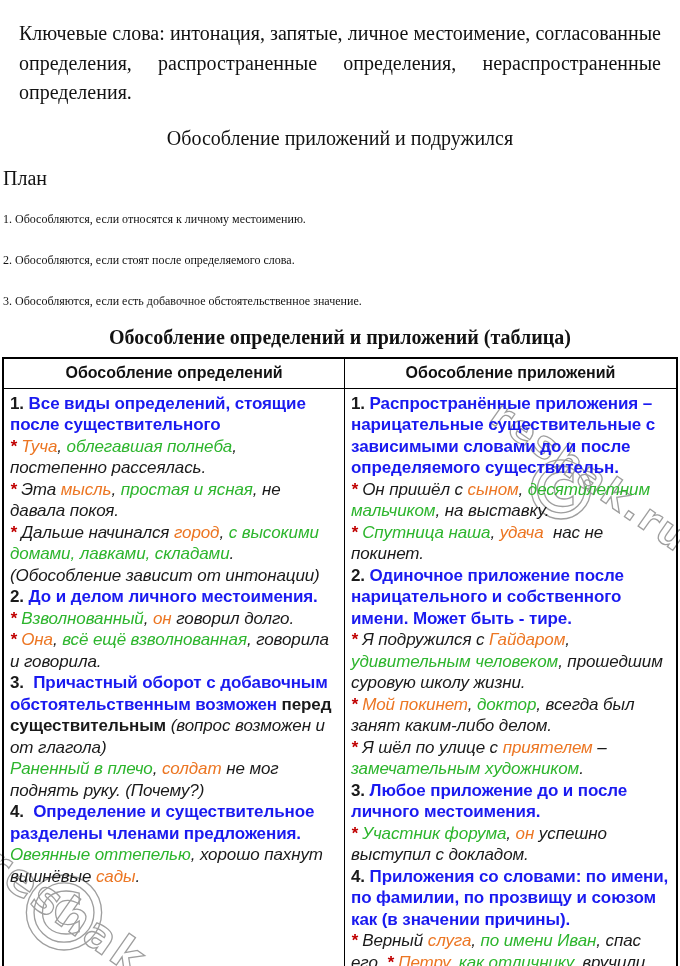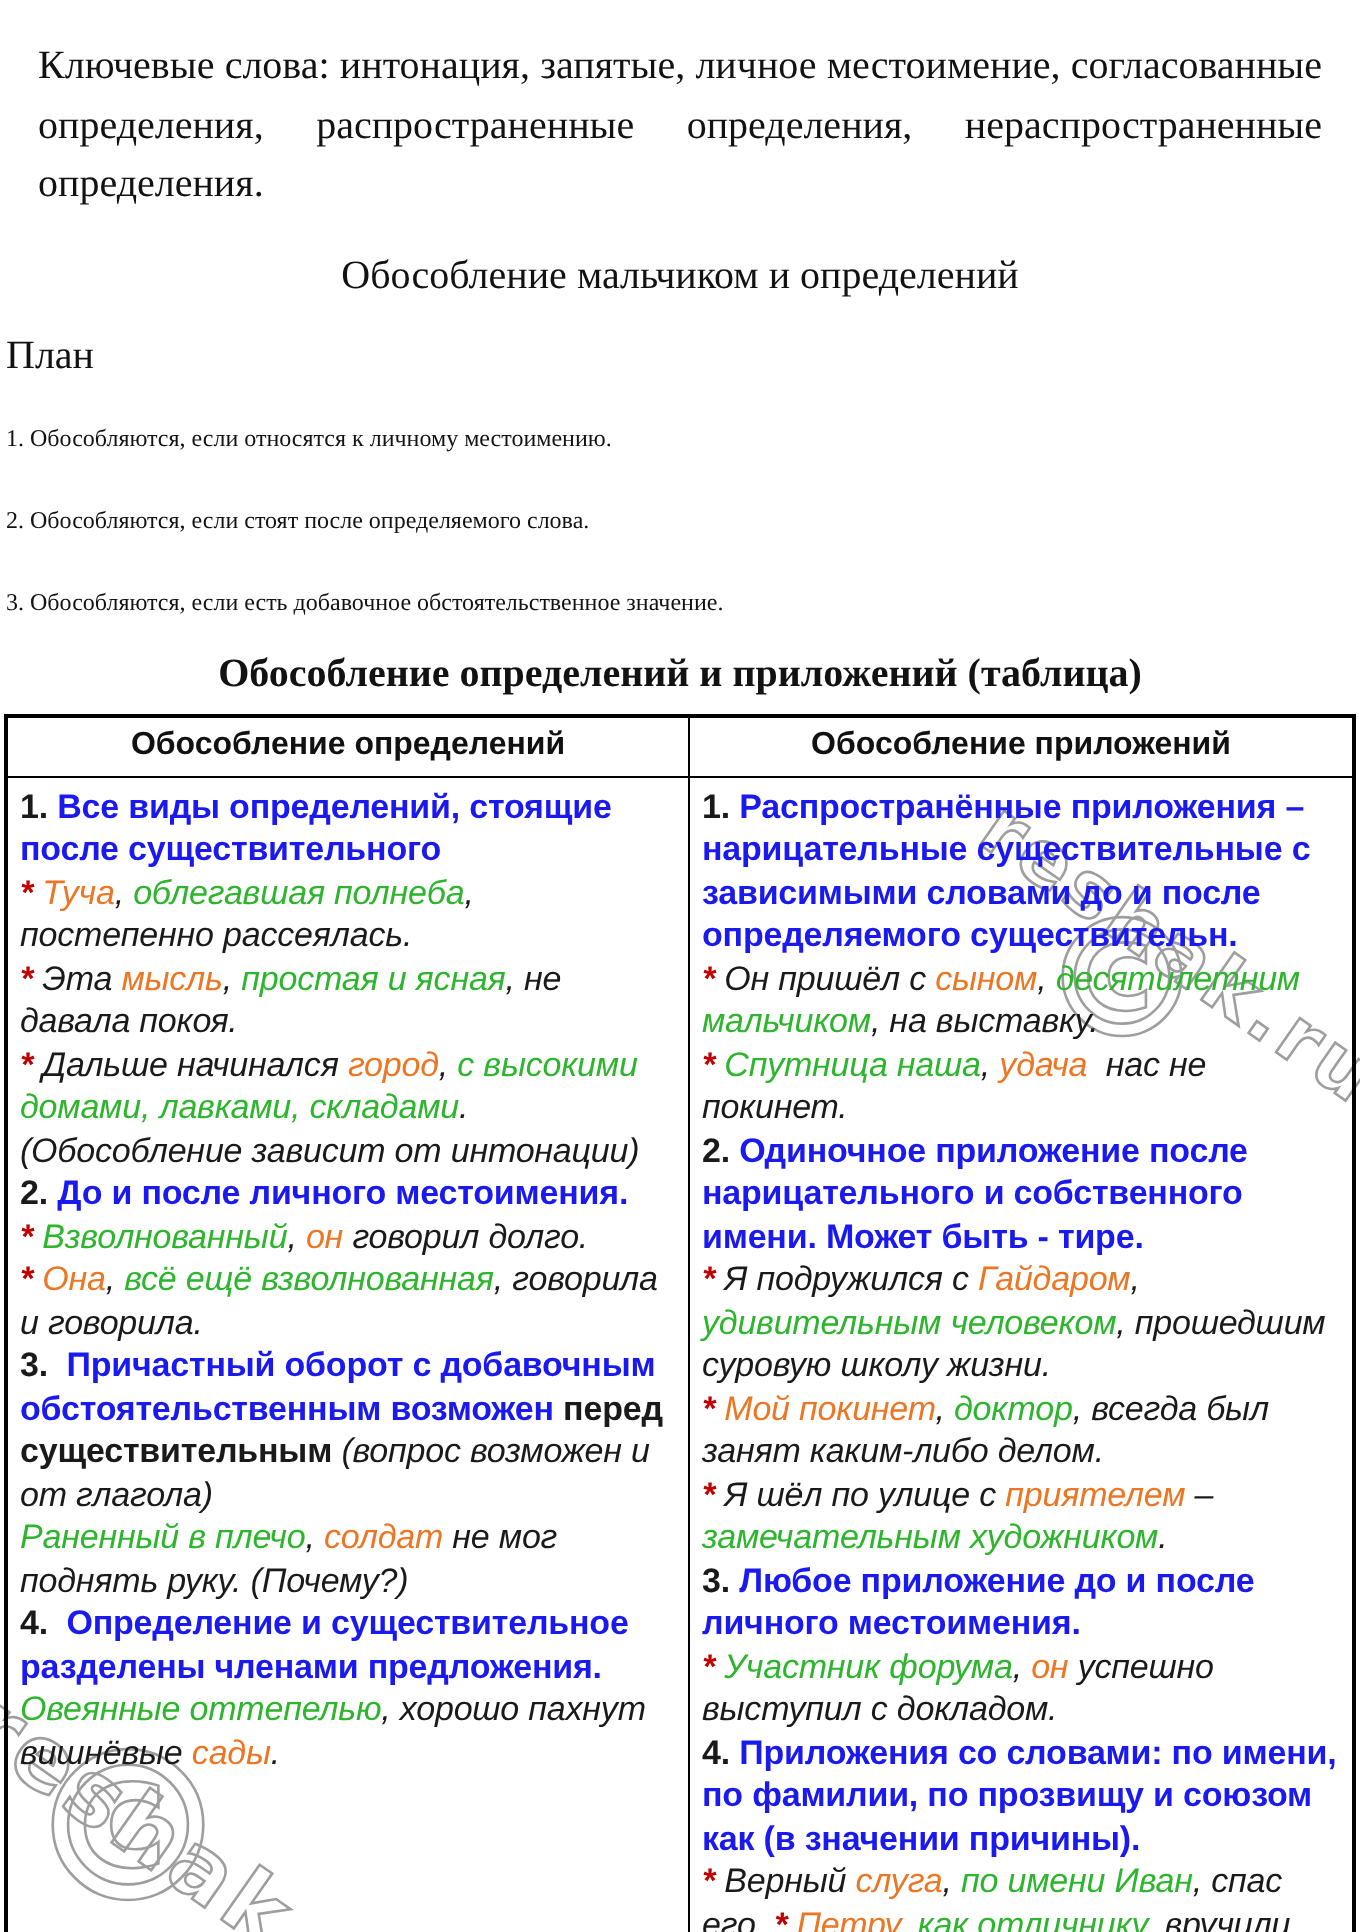--- a/index.html
+++ b/index.html
@@ -77,21 +77,21 @@
   .wm-text-a{left:495px;top:388px;font-size:38px;transform:rotate(35deg);}
   .wm-copy-a{left:520px;top:450px;font-size:82px;line-height:1;}
   .wm-text-b{left:-10px;top:832px;font-size:44px;transform:rotate(35deg);}
   .wm-copy-b{left:12px;top:862px;font-size:104px;line-height:1;}
 </style>
 </head>
 <body>
 
 <p class="intro">Ключевые слова: интонация, запятые, личное местоимение, согласованные определения, распространенные определения, нераспространенные определения.</p>
 
-<h1 class="h-center">Обособление мальчиком и определений</h1>
+<h1 class="h-center">Обособление приложений и подружился</h1>
 
 <p class="plan-label">План</p>
 <p class="plan-item">1. Обособляются, если относятся к личному местоимению.</p>
 <p class="plan-item">2. Обособляются, если стоят после определяемого слова.</p>
 <p class="plan-item">3. Обособляются, если есть добавочное обстоятельственное значение.</p>
 
 <h2 class="h-center h2">Обособление определений и приложений (таблица)</h2>
 
 <table class="rules">
   <thead>
@@ -101,21 +101,21 @@
     </tr>
   </thead>
   <tbody>
     <tr>
       <td id="col-left">
           <div class="block"><span class="s-bk">1. </span><span class="s-bb">Все виды определений, стоящие после существительного</span></div>
           <div class="block"><span class="s-ast">* </span><span class="s-io">Туча</span><span class="s-i">, </span><span class="s-ig">облегавшая полнеба</span><span class="s-i">, постепенно рассеялась.</span></div>
           <div class="block"><span class="s-ast">* </span><span class="s-i">Эта </span><span class="s-io">мысль</span><span class="s-i">, </span><span class="s-ig">простая и ясная</span><span class="s-i">, не давала покоя.</span></div>
           <div class="block"><span class="s-ast">* </span><span class="s-i">Дальше начинался </span><span class="s-io">город</span><span class="s-i">, </span><span class="s-ig">с высокими домами, лавками, складами</span><span class="s-i">.</span></div>
           <div class="block"><span class="s-i">(Обособление зависит от интонации)</span></div>
-          <div class="block"><span class="s-bk">2. </span><span class="s-bb">До и после личного местоимения.</span></div>
+          <div class="block"><span class="s-bk">2. </span><span class="s-bb">До и делом личного местоимения.</span></div>
           <div class="block"><span class="s-ast">* </span><span class="s-ig">Взволнованный</span><span class="s-i">, </span><span class="s-io">он</span><span class="s-i"> говорил долго.</span></div>
           <div class="block"><span class="s-ast">* </span><span class="s-io">Она</span><span class="s-i">, </span><span class="s-ig">всё ещё взволнованная</span><span class="s-i">, говорила и говорила.</span></div>
           <div class="block"><span class="s-bk">3.&nbsp; </span><span class="s-bb">Причастный оборот с добавочным обстоятельственным возможен</span><span class="s-bk"> перед существительным </span><span class="s-i">(вопрос возможен и от глагола)</span></div>
           <div class="block"><span class="s-ig">Раненный в плечо</span><span class="s-i">, </span><span class="s-io">солдат</span><span class="s-i"> не мог поднять руку. (Почему?)</span></div>
           <div class="block"><span class="s-bk">4.&nbsp; </span><span class="s-bb">Определение и существительное разделены членами предложения.</span></div>
           <div class="block"><span class="s-ig">Овеянные оттепелью</span><span class="s-i">, хорошо пахнут вишнёвые </span><span class="s-io">сады</span><span class="s-i">.</span></div>
         </td>
       <td id="col-right">
           <div class="block"><span class="s-bk">1. </span><span class="s-bb">Распространённые приложения – нарицательные существительные с зависимыми словами до и после определяемого существительн.</span></div>
           <div class="block"><span class="s-ast">* </span><span class="s-i">Он пришёл с </span><span class="s-io">сыном</span><span class="s-i">, </span><span class="s-ig">десятилетним мальчиком</span><span class="s-i">, на выставку.</span></div>

